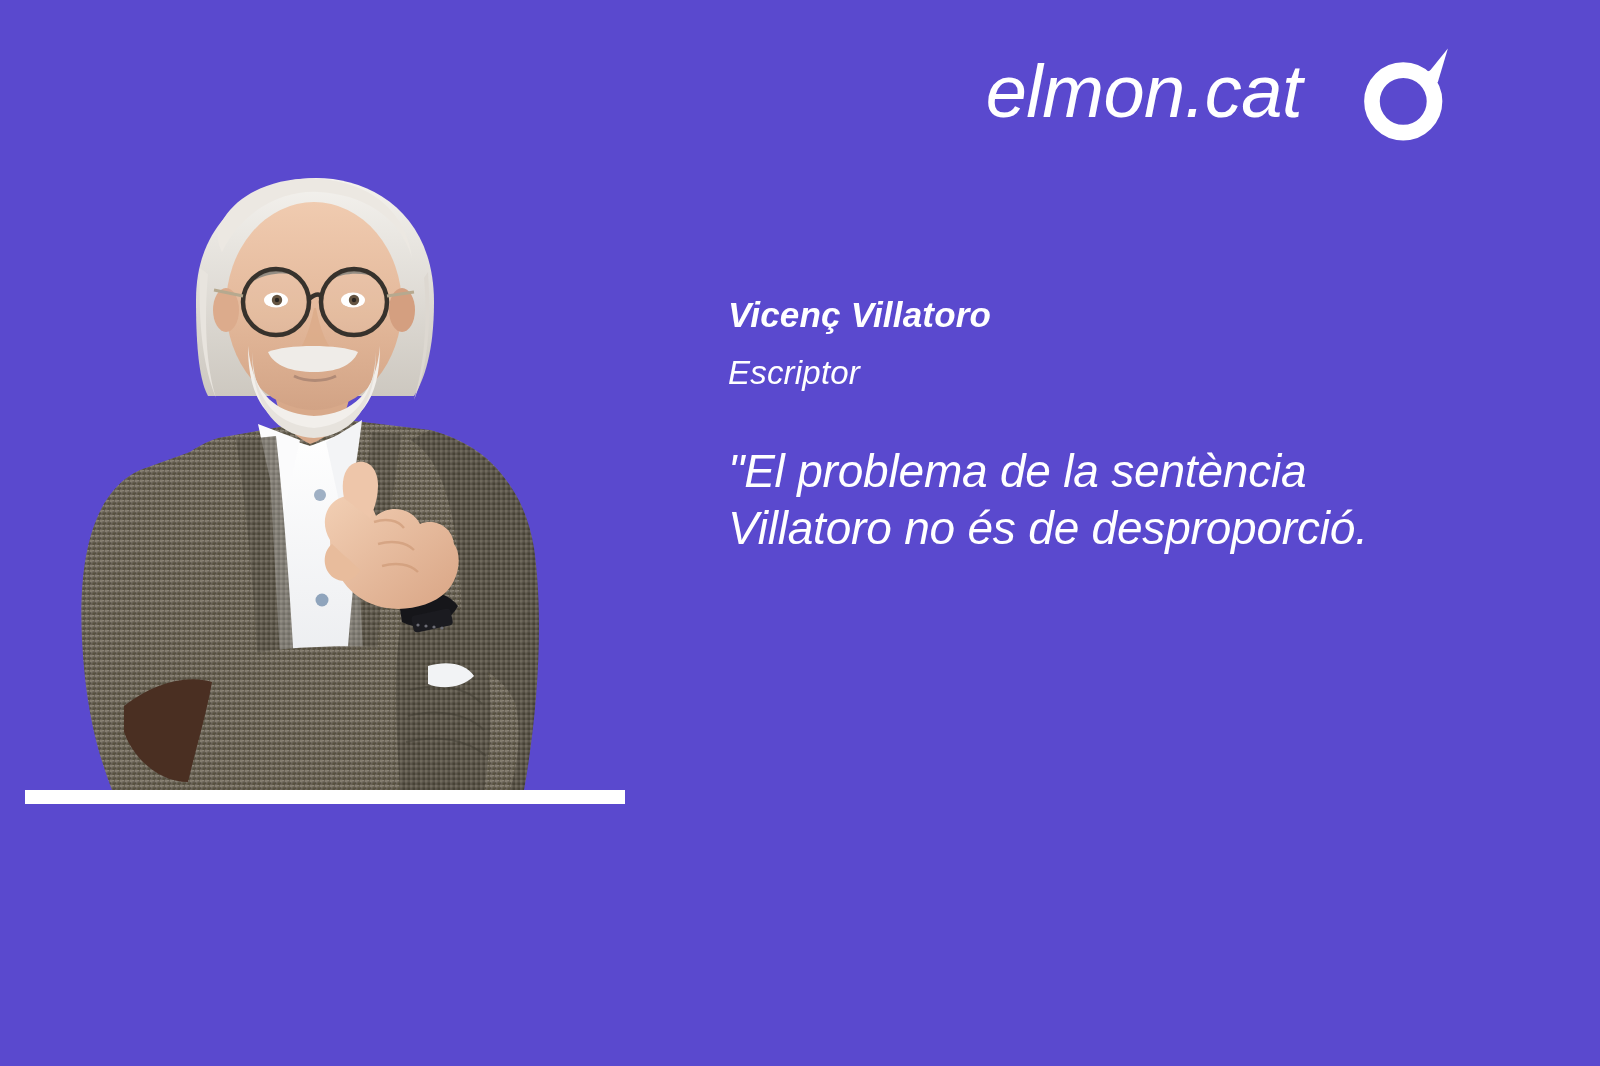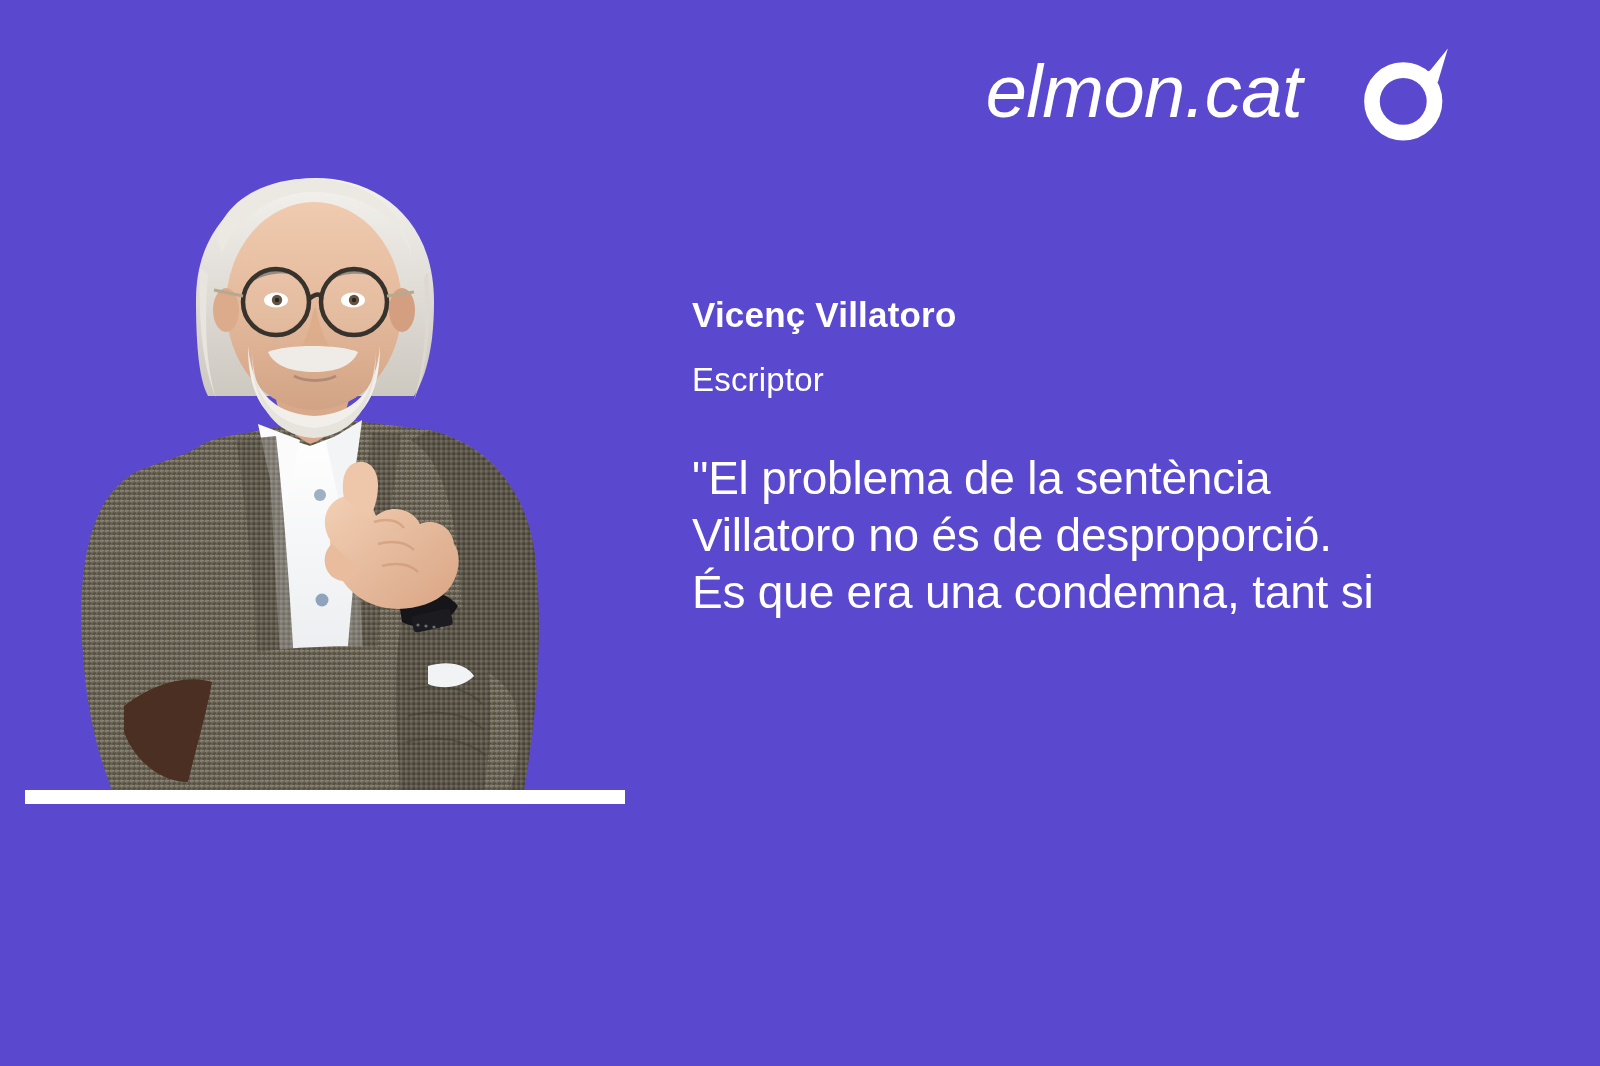--- a/index.html
+++ b/index.html
@@ -78,36 +78,37 @@
     left:25px;
     top:790px;
     width:600px;
     height:14px;
     background:#ffffff;
   }
 
   
   #text-col {
     position:absolute;
-    left:692px;
+    left:728px;
     top:296px;
     width:800px;
+    font-style:italic;
   }
 
   #speaker-name {
     font-size:35px;
     font-weight:bold;
     color:#ffffff;
     line-height:1.1;
     letter-spacing:0.2px;
     white-space:nowrap;
   }
 
   #speaker-role {
-    margin-top:27px;
+    margin-top:20px;
     font-size:33px;
     font-weight:normal;
     color:#ffffff;
     line-height:1.1;
     letter-spacing:0.2px;
     white-space:nowrap;
   }
 
   #quote {
     margin-top:52px;
@@ -296,18 +297,17 @@
 
   <div id="text-col">
 
     <div id="speaker-name">Vicenç Villatoro</div>
 
     <div id="speaker-role">Escriptor</div>
 
     <blockquote id="quote">
       <span class="qline">"El problema de la sentència</span>
       <span class="qline">Villatoro no és de desproporció.</span>
-      <span class="qline">És que era una condemna, tant si</span>
     </blockquote>
 
   </div>
 
 </div>
 
 </body></html>

